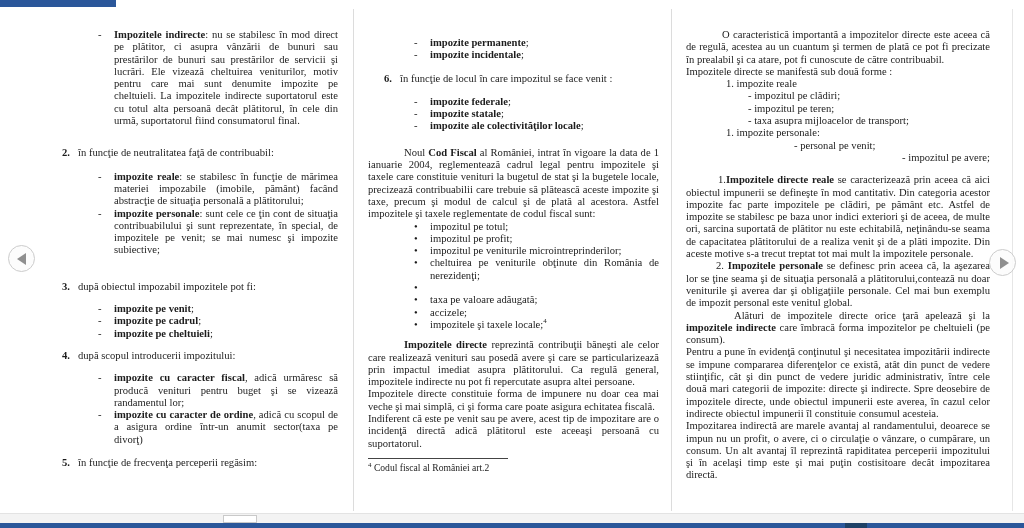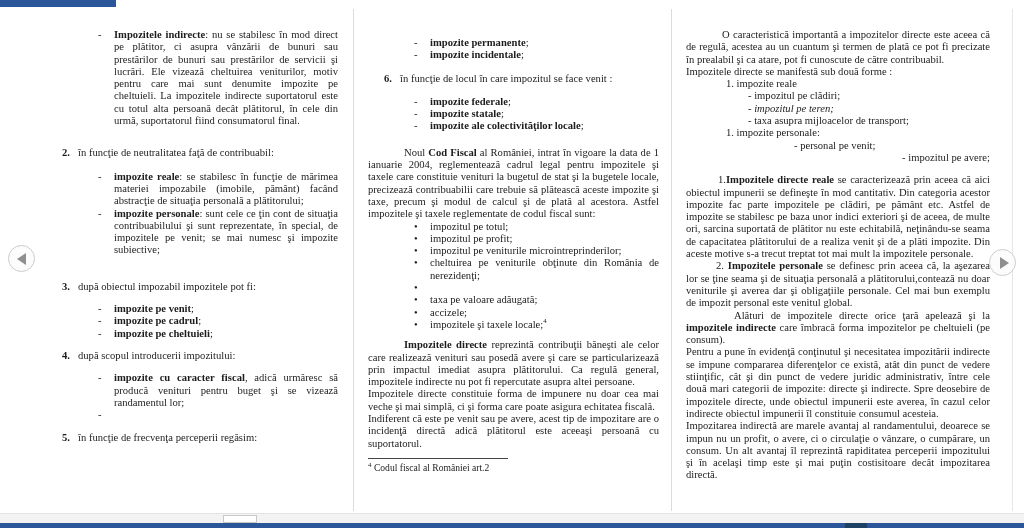--- a/index.html
+++ b/index.html
@@ -109,20 +109,21 @@
         <span class="marker" style="margin-left: 4px;"><strong>4.</strong></span>
         <span class="li-content"><span>după scopul introducerii impozitului:</span></span>
       </div>
       <div style="height: 10px;"></div>
       <div class="li">
         <span class="marker" style="margin-left: 40px;">-</span>
         <span class="li-content"><strong>impozite cu caracter fiscal</strong><span>, adică urmăresc să producă venituri pentru buget şi se vizează randamentul lor;</span></span>
       </div>
       <div class="li">
         <span class="marker" style="margin-left: 40px;">-</span>
+        <span class="li-content"><strong>impozite cu caracter de ordine</strong><span>, adică cu scopul de a asigura ordine într-un anumit sector(taxa pe divorţ)</span></span>
       </div>
       <div style="height: 11px;"></div>
       <div class="li">
         <span class="marker" style="margin-left: 4px;"><strong>5.</strong></span>
         <span class="li-content"><span>în funcţie de frecvenţa perceperii regăsim:</span></span>
       </div>
     </div>
   <div class="col col2">
       <div style="height: 12px;"></div>
       <div class="li">
@@ -188,21 +189,21 @@
       <div class="para" style="text-indent: 0px;"><span>Impozitele directe constituie forma de impunere nu doar cea mai veche şi mai simplă, ci şi forma care poate asigura echitatea fiscală.</span></div>
       <div class="para" style="text-indent: 0px;"><span>Indiferent că este pe venit sau pe avere, acest tip de impozitare are o incidenţă directă adică plătitorul este aceeaşi persoană cu suportatorul.</span></div>
       <div class="fn-rule"></div>
       <div class="footnote"><sup>4</sup><span> Codul fiscal al României art.2</span></div>
     </div>
   <div class="col col3">
       <div class="para" style="text-indent: 36px;"><span>O caracteristică importantă a impozitelor directe este aceea că de regulă, acestea au un cuantum şi termen de plată ce pot fi precizate în prealabil şi ca atare, pot fi cunoscute de către contribuabil.</span></div>
       <div class="para" style="text-indent: 0px;"><span>Impozitele directe se manifestă sub două forme :</span></div>
       <div class="line" style="padding-left: 40px;"><span>1.  impozite reale</span></div>
       <div class="line" style="padding-left: 62px;"><span>- impozitul pe clădiri;</span></div>
-      <div class="line" style="padding-left: 62px; font-style: italic;"><span>- impozitul pe teren;</span></div>
+      <div class="line" style="padding-left: 62px;"><span>- impozitul pe teren;</span></div>
       <div class="line" style="padding-left: 62px;"><span>- taxa asupra mijloacelor de transport;</span></div>
       <div class="line" style="padding-left: 40px;"><span>1.  impozite personale:</span></div>
       <div class="line" style="padding-left: 108px;"><span>- personal pe venit;</span></div>
       <div class="line" style="padding-left: 108px; text-align: right;"><span>- impozitul pe avere;</span></div>
       <div style="height: 10px;"></div>
       <div class="para" style="text-indent: 32px;"><span>1.</span><strong>Impozitele directe reale</strong><span> se caracterizează prin aceea că aici obiectul impunerii se defineşte în mod cantitativ. Din categoria acestor impozite fac parte impozitele pe clădiri, pe pământ etc. Astfel de impozite se stabilesc pe baza unor indici exteriori şi de aceea, de multe ori, sarcina suportată de plătitor nu este echitabilă, neţinându-se seama de capacitatea plătitorului de a realiza venit şi de a plăti impozite. Din aceste motive s-a trecut treptat tot mai mult la impozitele personale.</span></div>
       <div class="para" style="text-indent: 30px;"><span>2. </span><strong>Impozitele personale</strong><span> se definesc prin aceea că, la aşezarea lor se ţine seama şi de situaţia personală a plătitorului,contează nu doar veniturile şi averea dar şi obligaţiile personale. Cel mai bun exemplu de impozit personal este venitul global.</span></div>
       <div class="para" style="text-indent: 48px;"><span>Alături de impozitele directe orice ţară apelează şi la </span><strong>impozitele indirecte</strong><span> care îmbracă forma impozitelor pe cheltuieli (pe consum).</span></div>
       <div class="para" style="text-indent: 0px;"><span>Pentru a pune în evidenţă conţinutul şi necesitatea impozitării indirecte se impune compararea diferenţelor ce există, atât din punct de vedere stiinţific, cât şi din punct de vedere juridic administrativ, între cele două mari categorii de impozite: directe şi indirecte. Spre deosebire de impozitele directe, unde obiectul impunerii este averea, în cazul celor indirecte obiectul impunerii îl constituie consumul acesteia.</span></div>
       <div class="para" style="text-indent: 0px;"><span>Impozitarea indirectă are marele avantaj al randamentului, deoarece se impun nu un profit, o avere, ci o circulaţie o vânzare, o cumpărare, un consum. Un alt avantaj îl reprezintă rapiditatea perceperii impozitului şi în acelaşi timp este şi mai puţin costisitoare decât impozitarea directă.</span></div>

